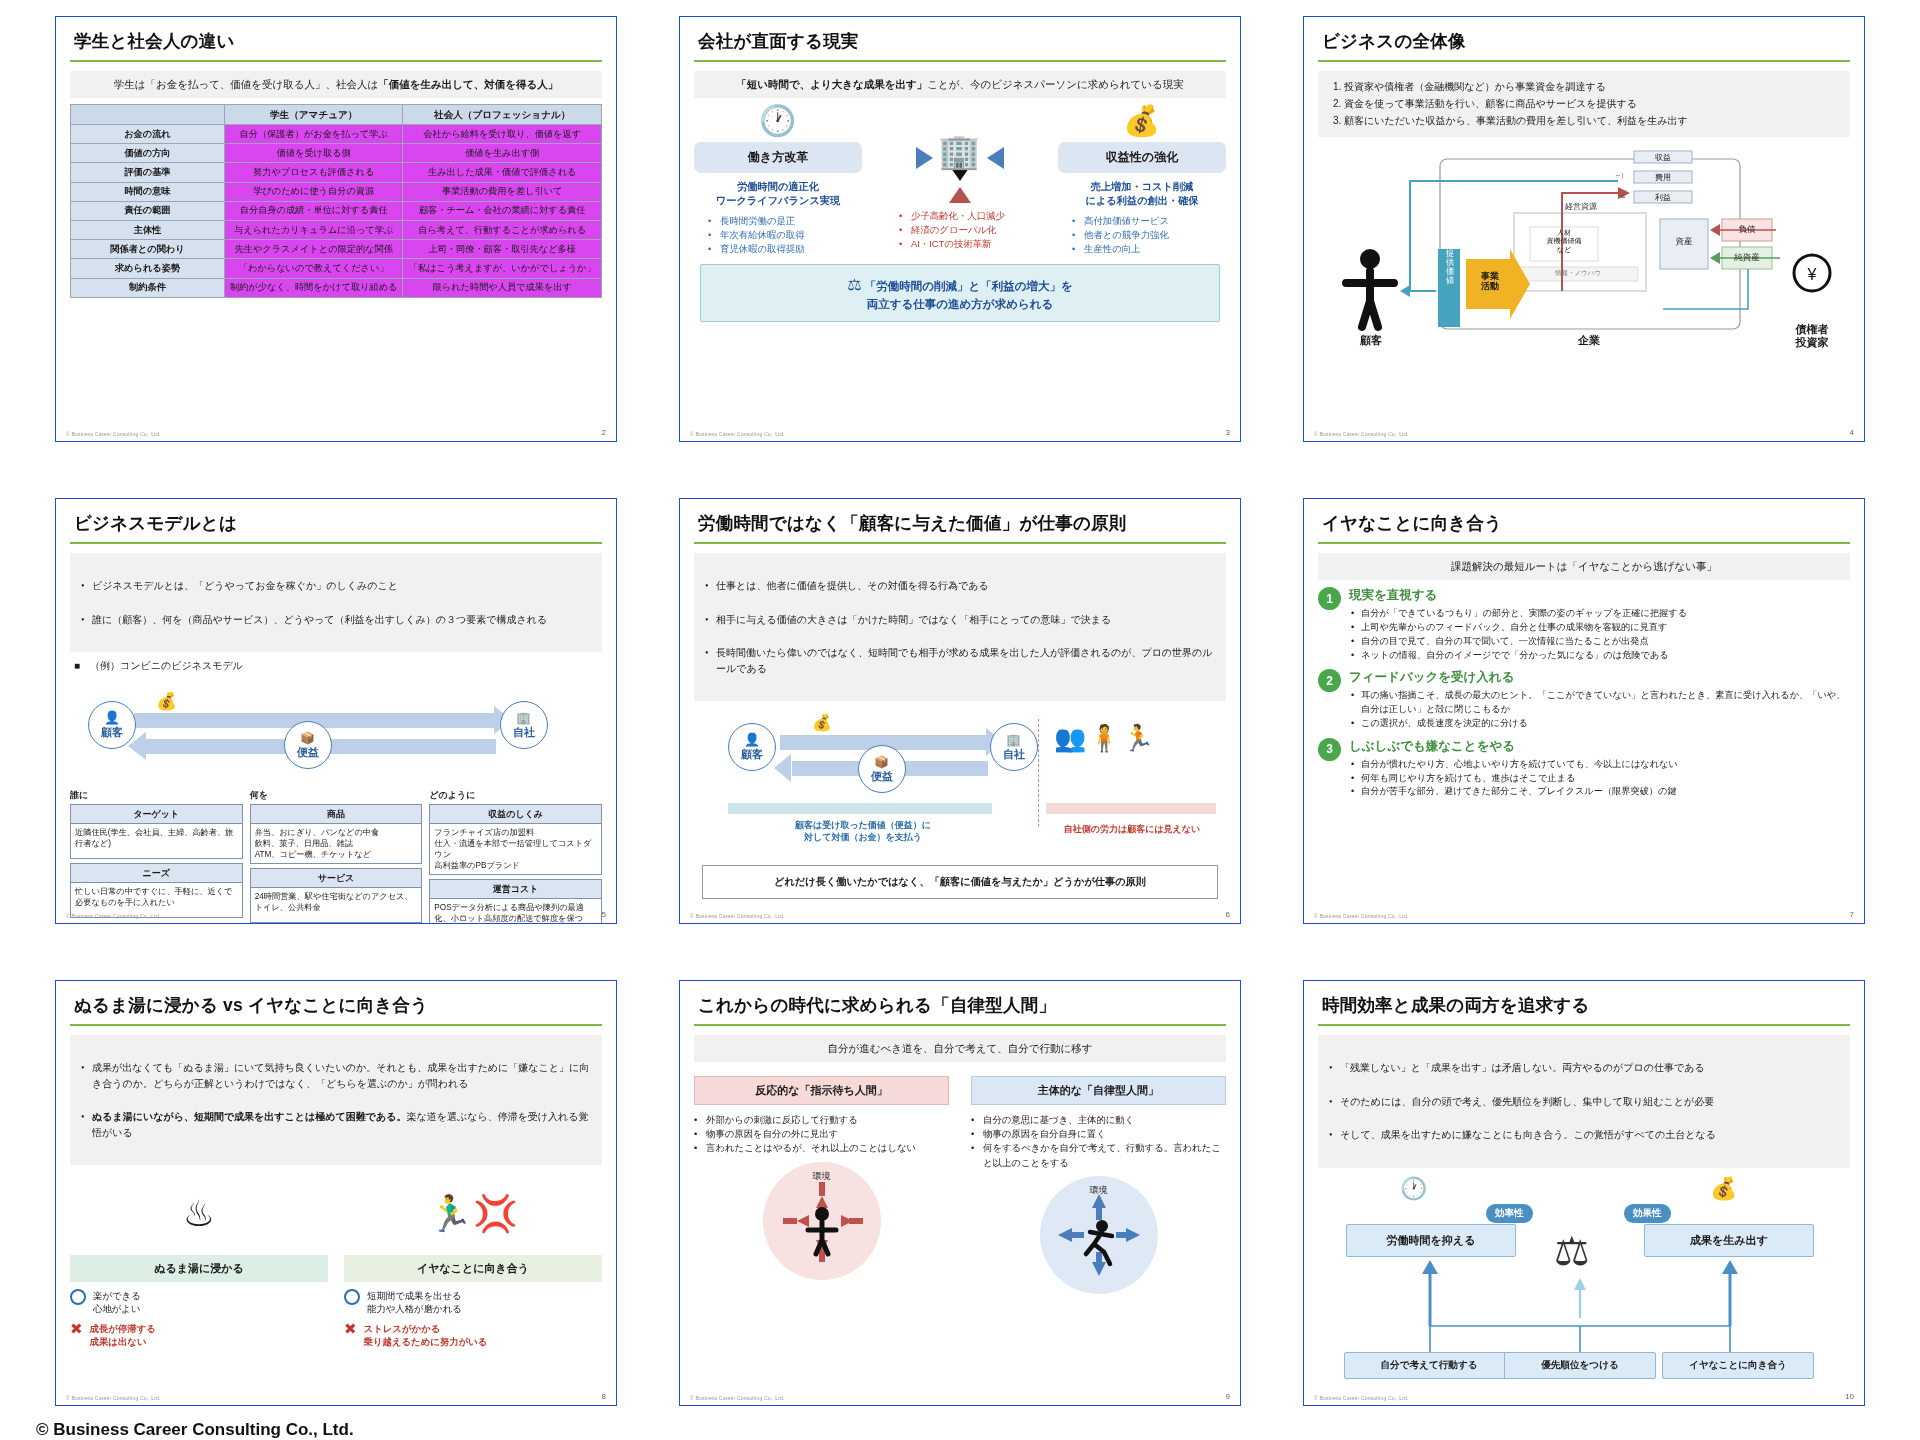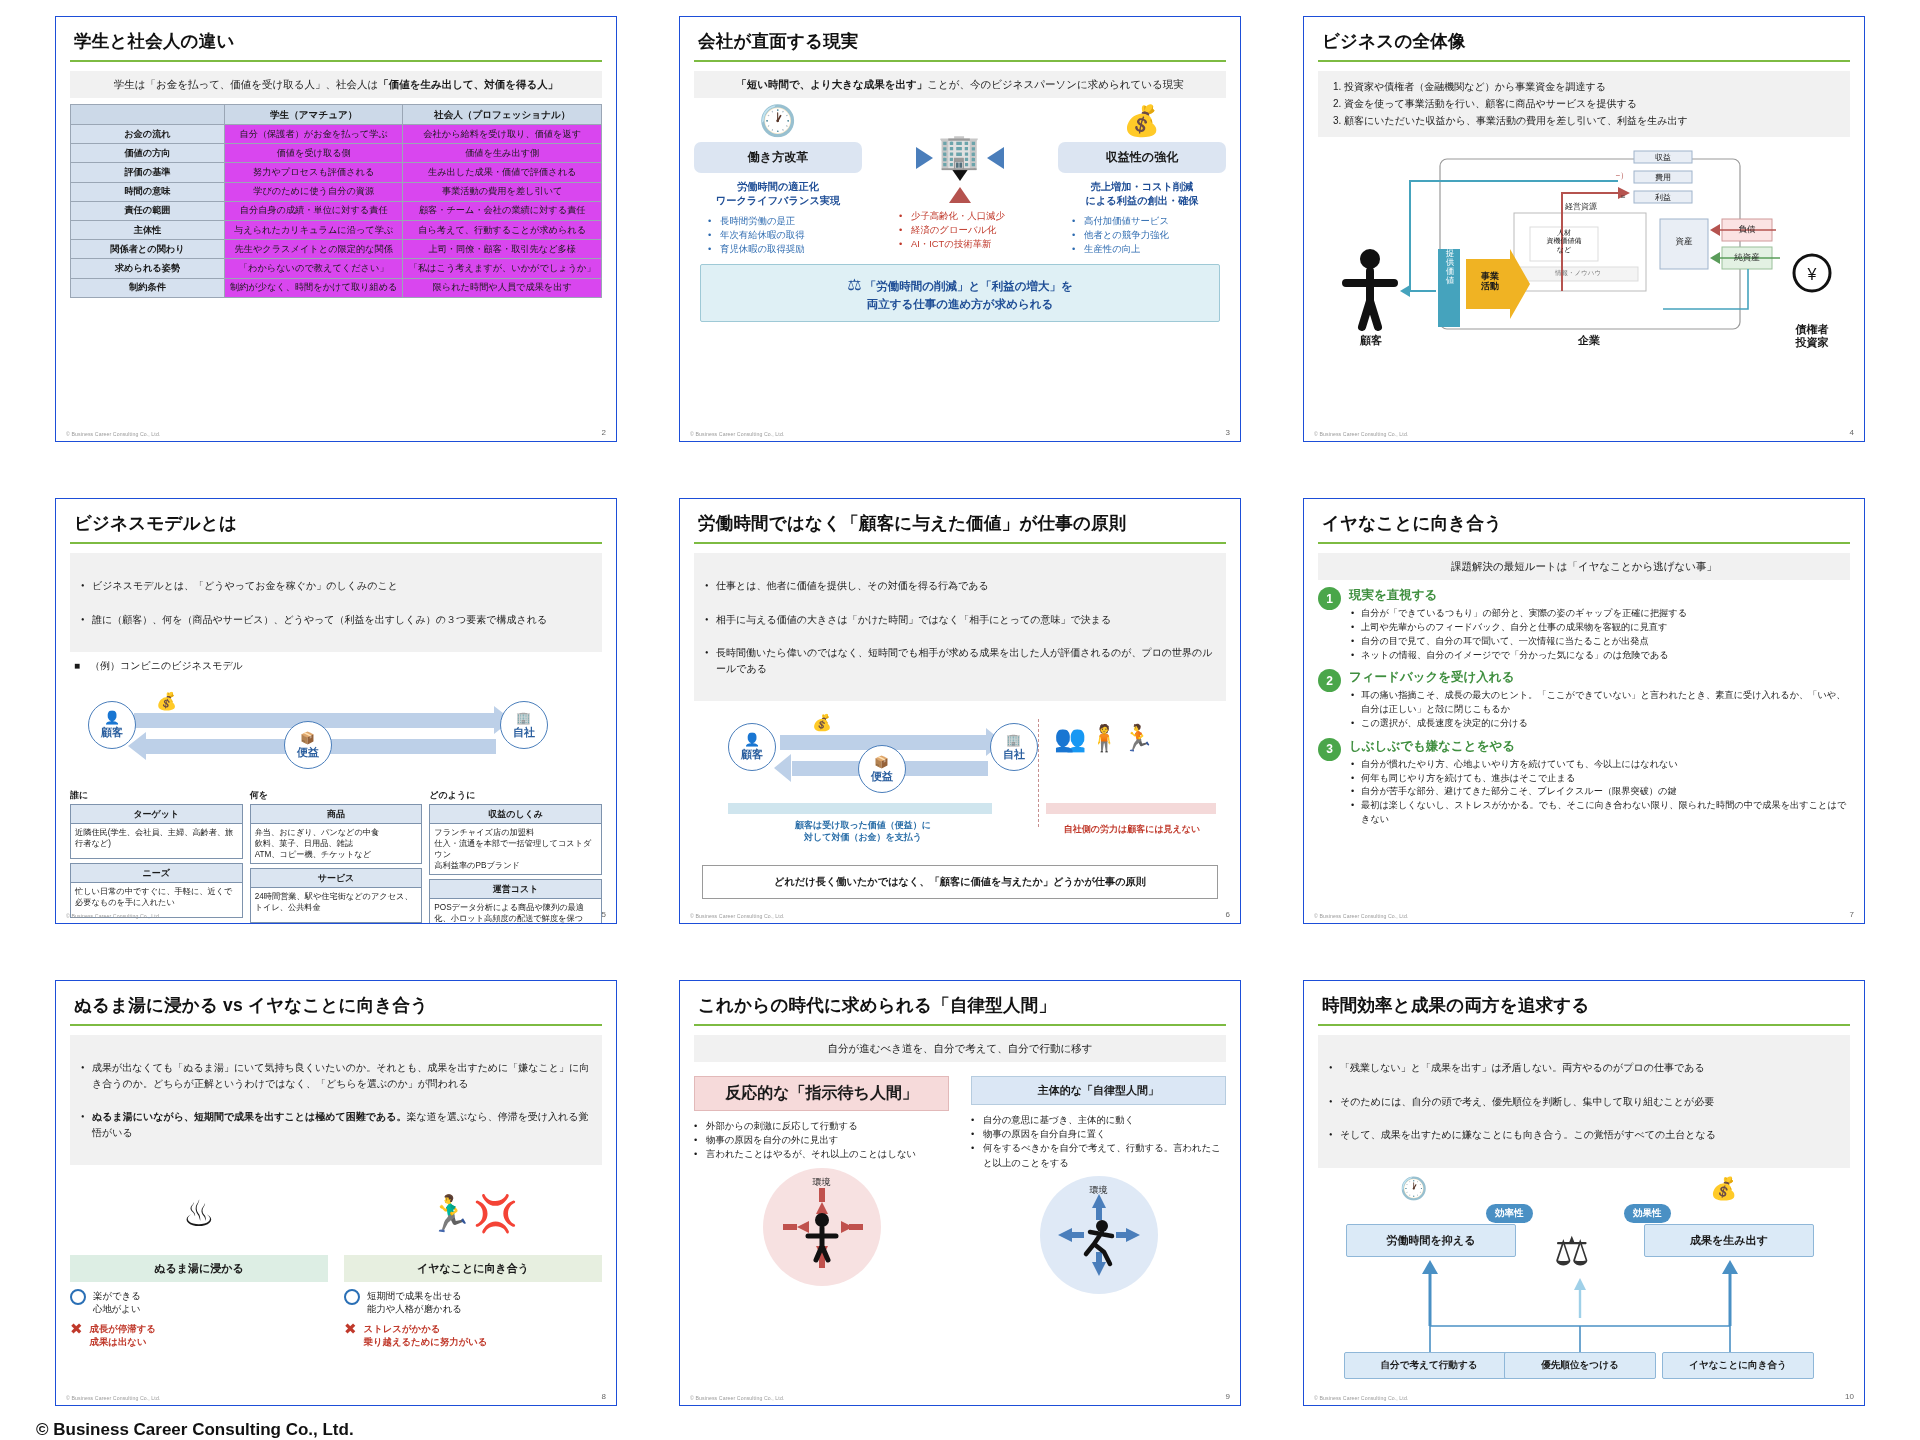--- a/index.html
+++ b/index.html
@@ -126,21 +126,21 @@
   .two { display:grid; grid-template-columns:1fr 1fr; gap:16px; margin-top:6px; }
   .capbar { background:#ddeee4; font-weight:bold; font-size:11px; text-align:center; padding:6px 0; }
   .capbar.warm { background:#e7efe0; }
   .ptrow { display:flex; align-items:flex-start; gap:7px; font-size:9.4px; line-height:1.4; margin-top:7px; }
   .ring { flex:none; width:16px;height:16px;border-radius:50%;border:2.6px solid #2a6fb5; }
   .xmark { flex:none; color:#c0392b; font-size:15px; font-weight:bold; line-height:.9; }
   .redtxt { color:#c0392b; font-weight:bold; }
   .icon-big { font-size: 36px; text-align:center; }
 
   
-  .hdr-pink { background:#f6dada; font-weight:bold; font-size:16px; text-align:center; padding:6px 16px; border:1px solid #e2b9b9;}
+  .hdr-pink { background:#f6dada; font-weight:bold; font-size:11px; text-align:center; padding:6px 16px; border:1px solid #e2b9b9;}
   .hdr-blue { background:#dbe7f5; font-weight:bold; font-size:11px; text-align:center; padding:6px 0; border:1px solid #b6ccdf;}
   .circ-env {
     width: 118px; height: 118px; border-radius: 50%; margin: 6px auto 0;
     display:flex; align-items:flex-start; justify-content:center; position:relative;
   }
   .circ-env.pink { background:#f7e1e1; }
   .circ-env.blue { background:#dfe9f6; }
   .envlab { font-size: 9px; margin-top: 8px; }
 
   
@@ -514,21 +514,20 @@
         </div>
       </div>
       <div class="numrow">
         <div class="numcirc">3</div>
         <div style="flex:1;">
           <div class="numhead">しぶしぶでも嫌なことをやる</div>
           <ul class="numbody">
             <li>自分が慣れたやり方、心地よいやり方を続けていても、今以上にはなれない</li>
             <li>何年も同じやり方を続けても、進歩はそこで止まる</li>
             <li>自分が苦手な部分、避けてきた部分こそ、ブレイクスルー（限界突破）の鍵</li>
-            <li>最初は楽しくないし、ストレスがかかる。でも、そこに向き合わない限り、限られた時間の中で成果を出すことはできない</li>
           </ul>
         </div>
       </div>
       <div class="s-foot">© Business Career Consulting Co., Ltd.</div>
       <div class="s-num">7</div>
     </div>
 
     <div class="slide">
       <div class="s-title">ぬるま湯に浸かる vs イヤなことに向き合う</div>
       <div class="s-rule"></div>

